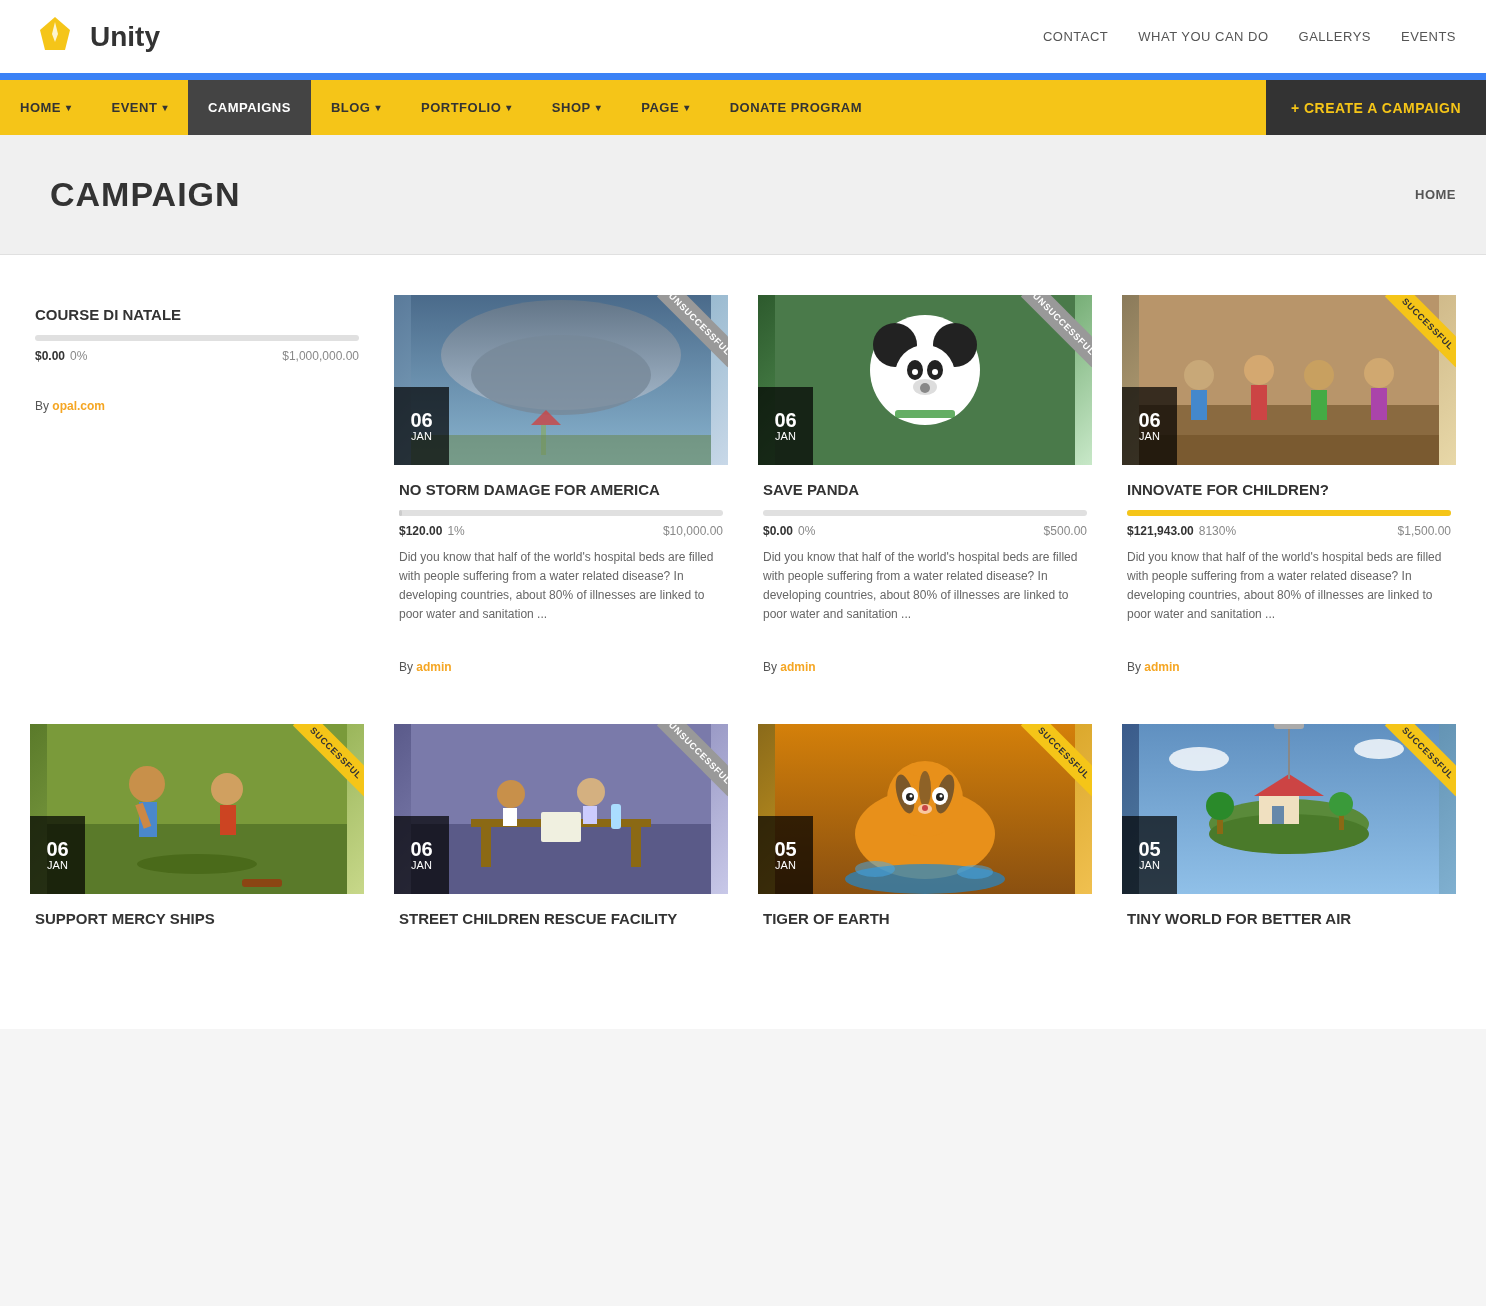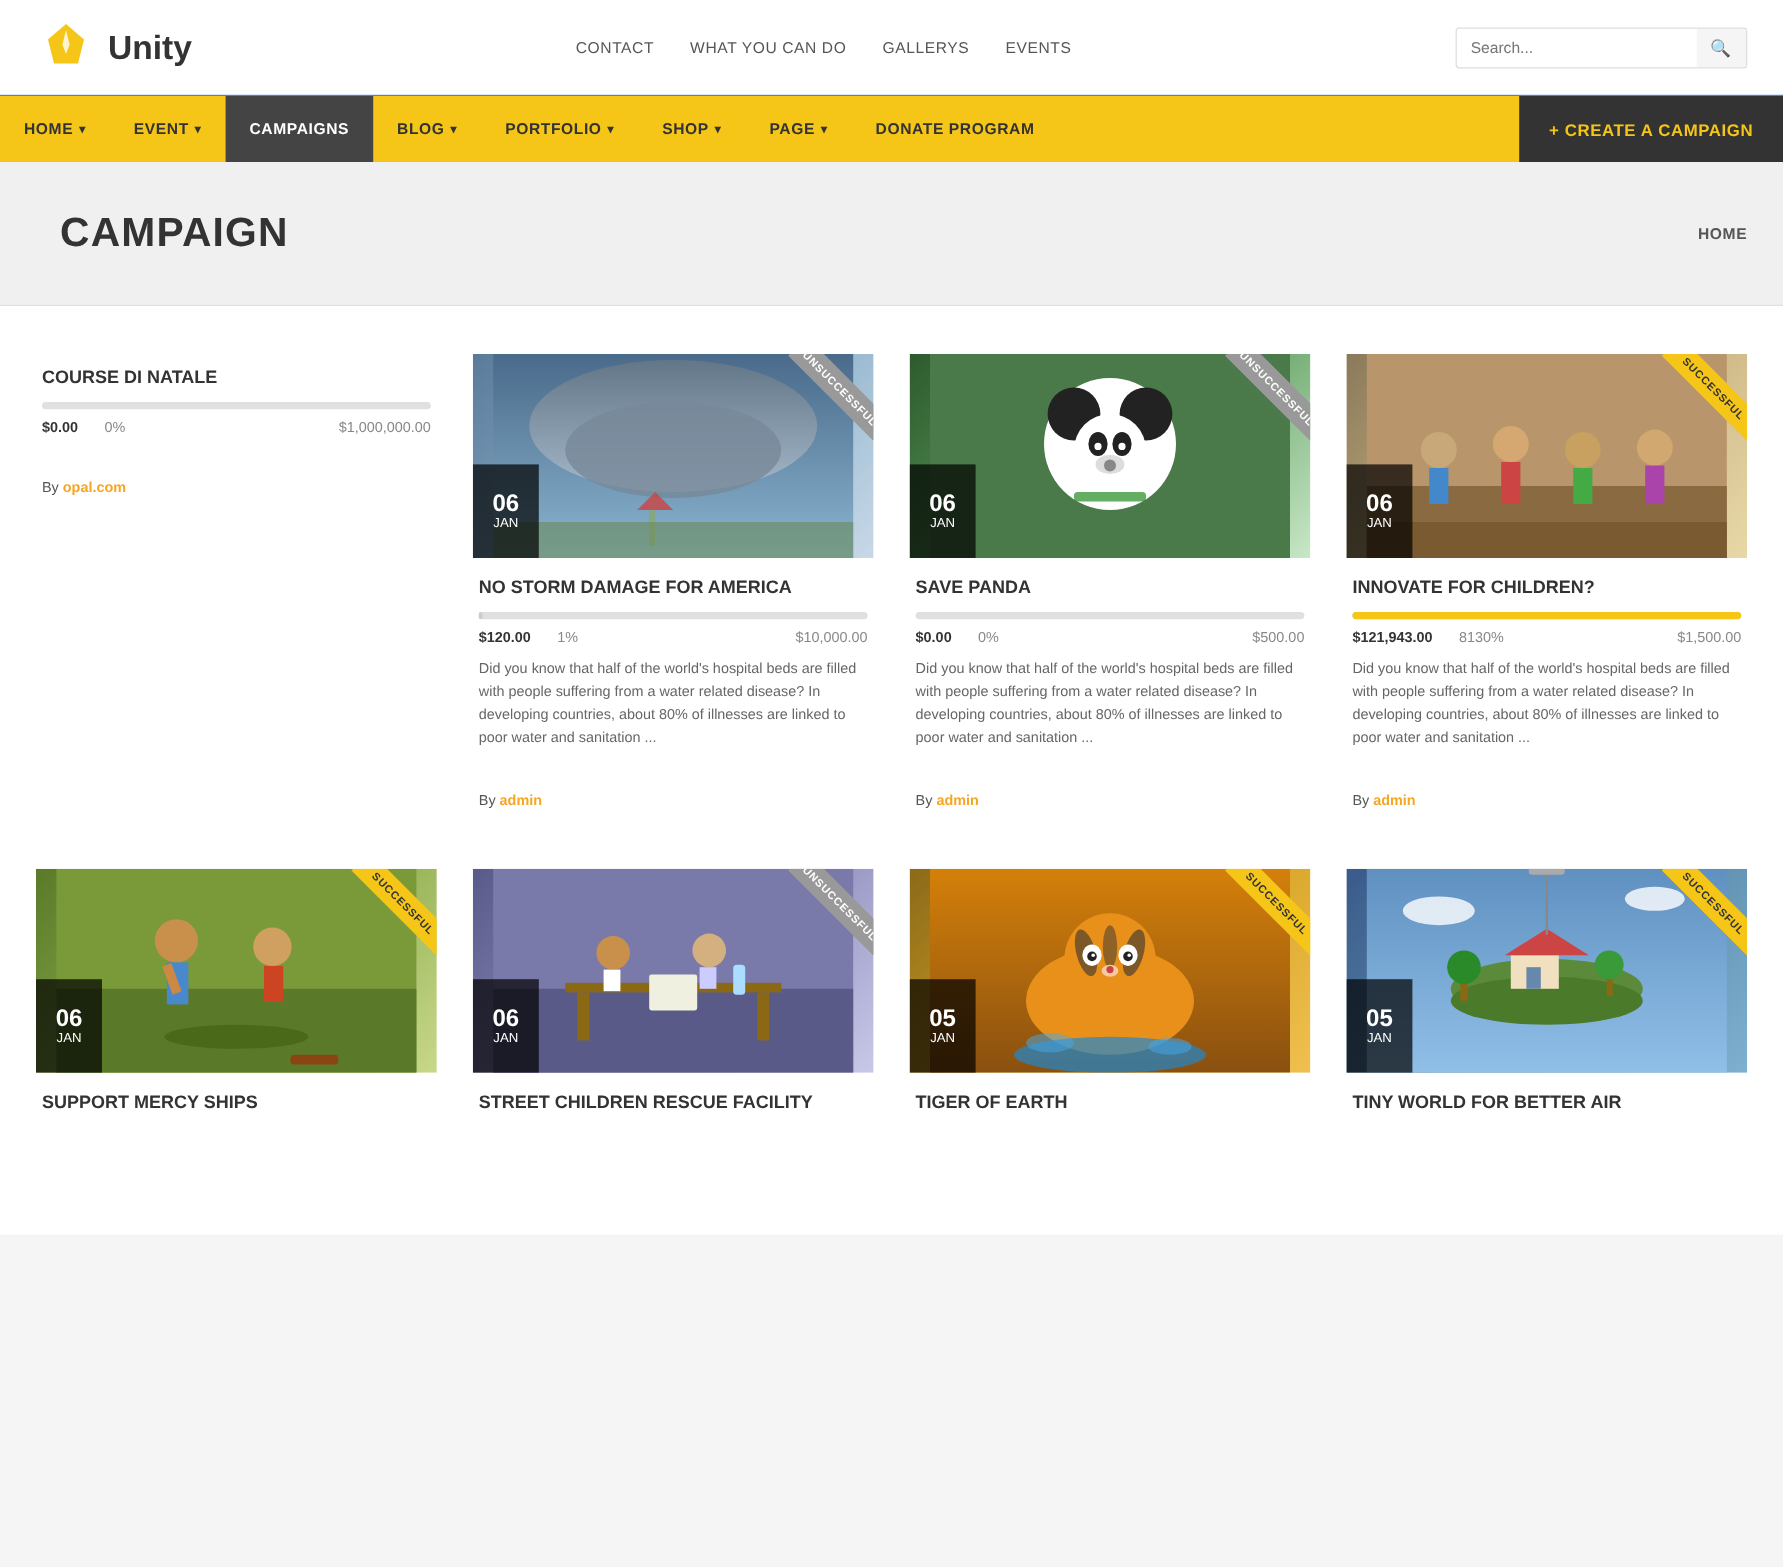--- a/index.html
+++ b/index.html
@@ -6,21 +6,21 @@
     body { font-family: Arial, Helvetica, sans-serif; background: #f5f5f5; color: #333; }
 
     
     .top-bar {
       background: #fff;
       display: flex;
       align-items: center;
       justify-content: space-between;
       padding: 0 30px;
       height: 80px;
-      border-bottom: 1px solid #3b82f6;
+      border-bottom: 7px solid #3b82f6;
     }
     .logo-area {
       display: flex;
       align-items: center;
       gap: 10px;
     }
     .logo-icon {
       width: 50px;
       height: 50px;
     }
@@ -233,21 +233,21 @@
       height: 100%;
       border-radius: 3px;
       background: #f5c518;
     }
     .progress-fill-successful { background: #f5c518; }
     .progress-fill-unsuccessful { background: #ccc; }
 
     .card-stats {
       display: flex;
       align-items: center;
-      gap: 22px;
+      gap: 5px;
       font-size: 12px;
       color: #555;
       margin-bottom: 10px;
       flex-wrap: wrap;
     }
     .card-stats .amount { font-weight: 700; color: #333; }
     .card-stats .percent { color: #888; }
     .card-stats .goal { color: #888; margin-left: auto; }
 
     .card-desc {
@@ -298,24 +298,20 @@
       <polygon points="25,10 22,22 25,30 28,22" fill="#fff" opacity="0.8"></polygon>
     </svg>
     <span class="logo-text">Unity</span>
   </div>
   <nav class="top-nav">
     <a href="#">CONTACT</a>
     <a href="#">WHAT YOU CAN DO</a>
     <a href="#">GALLERYS</a>
     <a href="#">EVENTS</a>
   </nav>
-  <div class="search-area">
-    <input type="text" placeholder="Search..." style="">
-    <button class="search-btn">🔍</button>
-  </div>
 </div>
 
 <nav class="main-nav">
   <a class="nav-item">
     <span>HOME</span>
     <span class="chevron">▾</span>
   </a>
   <a class="nav-item">
     <span>EVENT</span>
     <span class="chevron">▾</span>

